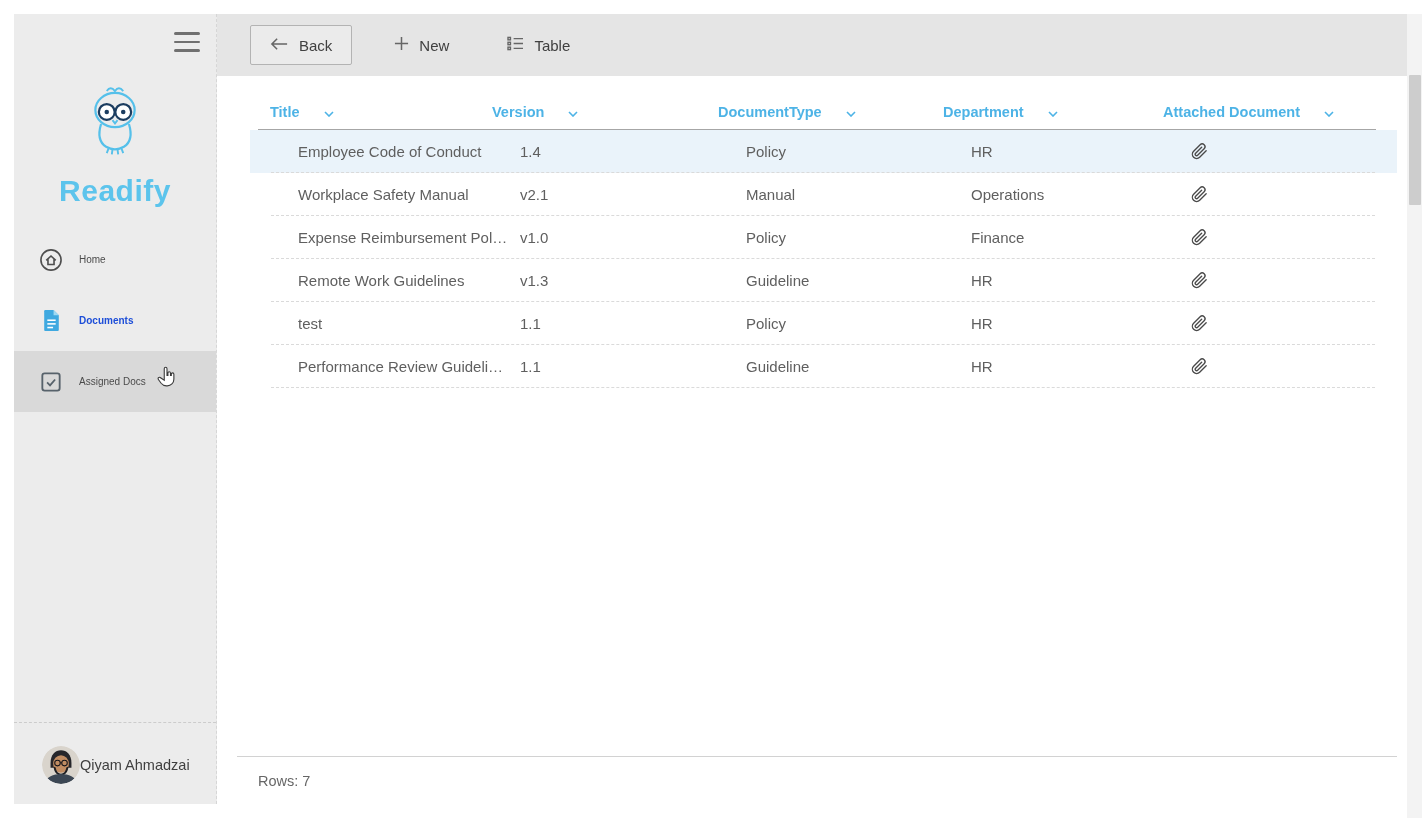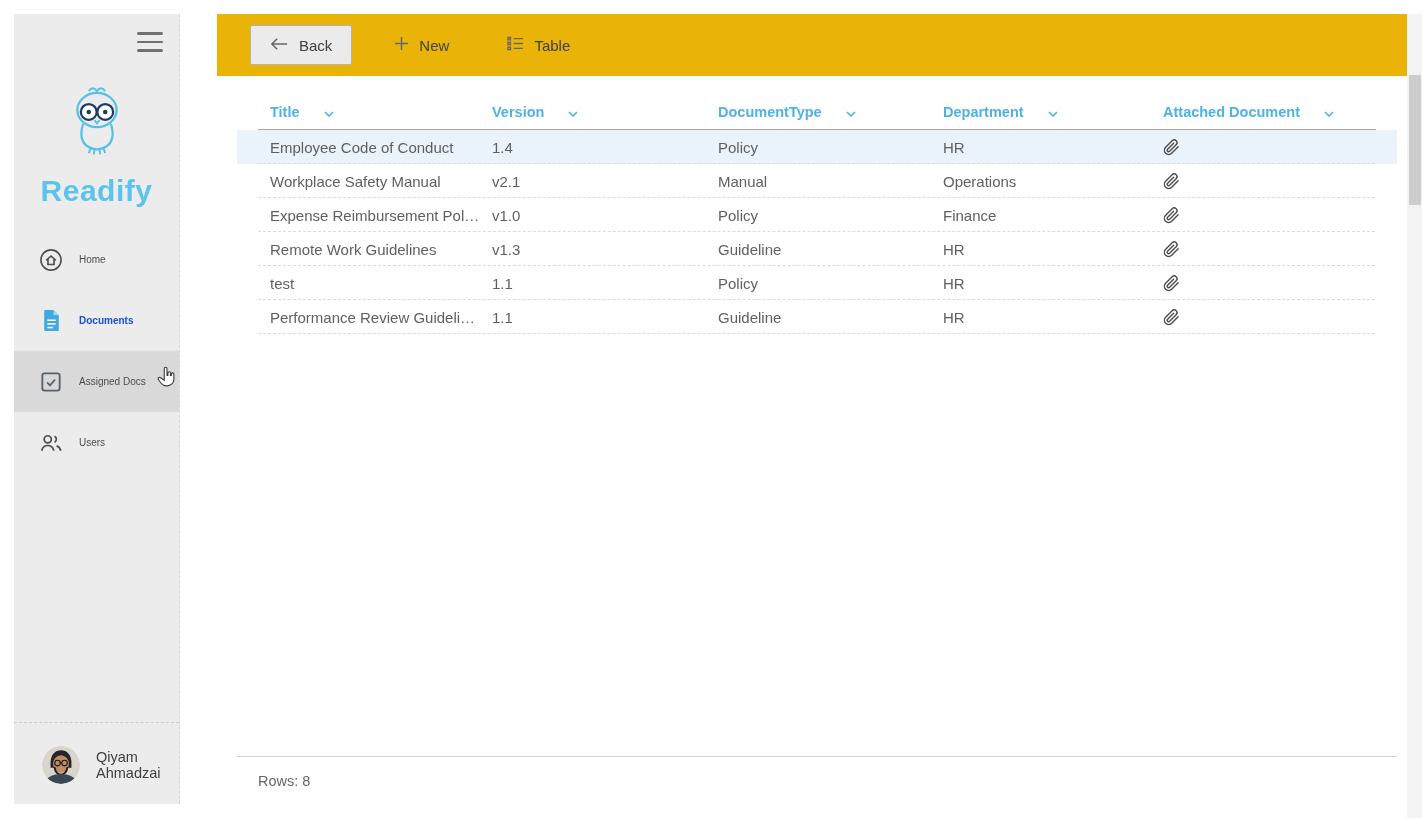--- a/index.html
+++ b/index.html
@@ -1,49 +1,49 @@
 <!DOCTYPE html>
 <html><head>
 <meta charset="utf-8">
 <style>
   * { margin:0; padding:0; box-sizing:border-box; }
   html,body { background:#ffffff; }
   body { font-family:"Liberation Sans","DejaVu Sans",sans-serif; }
   .page { position:relative; width:1422px; height:818px; background:#ffffff; overflow:hidden; }
 
   
-  .sidebar { position:absolute; left:14px; top:14px; width:166px; bottom:14px; background:#ececec; border-right:1px dashed #d6d6d6; }
+  .sidebar { position:absolute; left:14px; top:14px; width:203px; bottom:14px; background:#ececec; border-right:1px dashed #d6d6d6; }
   .hamburger { position:absolute; top:18px; right:16px; width:26px; height:20px; display:flex; flex-direction:column; justify-content:space-between; cursor:pointer; }
   .hamburger span { display:block; height:2.6px; background:#707070; border-radius:2px; }
   .logo-block { position:absolute; top:68px; left:0; right:0; text-align:center; }
   .logo-text { margin-top:4px; font-size:30px; font-weight:bold; color:#5cc4ec; letter-spacing:0.5px; }
   .nav { position:absolute; top:215px; left:0; right:0; }
   .nav-item { height:61px; display:flex; align-items:center; padding-left:24px; gap:15px; cursor:pointer; }
   .nav-item .label { font-size:10px; color:#4b4b4b; }
   .nav-item.active .label { color:#1d4ed8; font-weight:600; }
   .nav-item.hovered { background:#d9d9d9; }
   .nav-icon { width:26px; height:26px; flex:0 0 26px; display:flex; align-items:center; justify-content:center; }
   .sidebar-divider { position:absolute; bottom:81px; left:0; right:0; border-top:1px dashed #cccccc; }
-  .sidebar-user { position:absolute; bottom:20px; left:28px; display:flex; align-items:center; gap:16px; }
+  .sidebar-user { position:absolute; bottom:20px; left:28px; display:flex; align-items:center; }
   .avatar { width:38px; height:38px; border-radius:50%; overflow:hidden; flex:0 0 38px; }
   .user-name { font-size:14.5px; color:#3f3f3f; }
 
   
   .main { position:absolute; left:217px; top:14px; right:15px; bottom:14px; background:#ffffff; }
-  .toolbar { height:62px; background:#eab308; display:flex; align-items:center; padding-left:33px; gap:26px; }
+  .toolbar { height:62px; background:#e5e5e5; display:flex; align-items:center; padding-left:33px; gap:26px; }
   .tbtn { display:flex; align-items:center; gap:10px; height:40px; padding:0 16px; font-size:15px; color:#404040; background:transparent; border:none; cursor:pointer; font-family:inherit; }
   .tbtn.bordered { border:1px solid #b3b3b3; background:#ebebeb; border-radius:2px; padding:0 19px; }
 
   .content { position:absolute; top:62px; left:0; right:0; bottom:0; }
   .table-wrap { margin:0 10px 0 20px; }
   .thead, .trow { display:grid; grid-template-columns:222px 226px 225px 220px 1fr; align-items:center; }
   .thead { margin:18px 21px 0 21px; height:36px; border-bottom:1px solid #a6a6a6; }
   .hcell { display:flex; align-items:center; gap:24px; padding-left:12px; font-size:14.5px; font-weight:bold; color:#4db3e6; cursor:pointer; }
   .hcell svg { margin-top:2px; }
-  .trow { height:34px; padding:0 21px; position:relative; cursor:pointer; }
+  .trow { height:43px; padding:0 36px; position:relative; cursor:pointer;margin-left:13px; }
   .trow::after { content:""; position:absolute; left:21px; right:22px; bottom:0; border-bottom:1px dashed #dadada; }
   .trow.selected { background:#eaf3fa; }
   .cell { padding-left:12px; font-size:15px; color:#5f5f5f; white-space:nowrap; overflow:hidden; text-overflow:ellipsis; }
   .cell.attach { display:flex; align-items:center; }
   .clip { display:inline-flex; width:17px; height:17px; }
 
   .tfooter { position:absolute; bottom:0; left:20px; right:10px; height:48px; border-top:1px solid #d2d2d2; display:flex; align-items:center; padding-left:21px; }
   .rows-count { font-size:14.5px; color:#666666; }
 
   
@@ -109,31 +109,20 @@
       <div class="nav-item hovered">
         <span class="nav-icon">
           <svg viewBox="0 0 24 24" width="26" height="26" fill="none" stroke="#57626b" stroke-width="1.7">
             <rect x="4" y="4" width="16" height="16" rx="2.2"></rect>
             <path d="M8.4 12.4l2.7 2.7 4.7-5.4"></path>
           </svg>
         </span>
         <span class="label">Assigned Docs</span>
       </div>
 
-      <div class="nav-item">
-        <span class="nav-icon">
-          <svg viewBox="0 0 24 24" width="26" height="26" fill="none" stroke="#4e4e4e" stroke-width="1.6">
-            <circle cx="9" cy="8.6" r="3.3"></circle>
-            <path d="M3.4 19.2c.7-3.2 3-4.9 5.6-4.9s4.9 1.7 5.6 4.9"></path>
-            <path d="M15.3 5.8a3.3 3.3 0 0 1 0 5.7"></path>
-            <path d="M17.2 14.6c2.1.7 3.3 2.3 3.8 4.6"></path>
-          </svg>
-        </span>
-        <span class="label">Users</span>
-      </div>
     </nav>
 
     <div class="sidebar-divider"></div>
 
     <div class="sidebar-user">
       <span class="avatar">
         <svg viewBox="0 0 40 40" width="38" height="38">
           <defs>
               <clipPath id="av">
                 <circle cx="20" cy="20" r="20"></circle>
@@ -305,21 +294,21 @@
         <svg viewBox="0 0 24 24" width="17" height="17" fill="none" stroke="#4a4a4a" stroke-width="1.9" stroke-linecap="round">
           <path d="M21.4 11.05l-9.19 9.19a6 6 0 0 1-8.49-8.49l9.19-9.19a4 4 0 1 1 5.66 5.66l-9.2 9.19a2 2 0 0 1-2.83-2.83l8.49-8.48"></path>
         </svg>
       </span>
     </div>
   </div>
 </div>
       </div>
 
       <div class="tfooter">
-        <span class="rows-count">Rows: 8</span>
+        <span class="rows-count">Rows: 7</span>
       </div>
     </div>
   </main>
 
   <div class="scrollbar">
     <div class="scroll-thumb"></div>
   </div>
 
   <span class="cursor-pointer">
     <svg viewBox="0 0 24 26" width="22" height="24">

